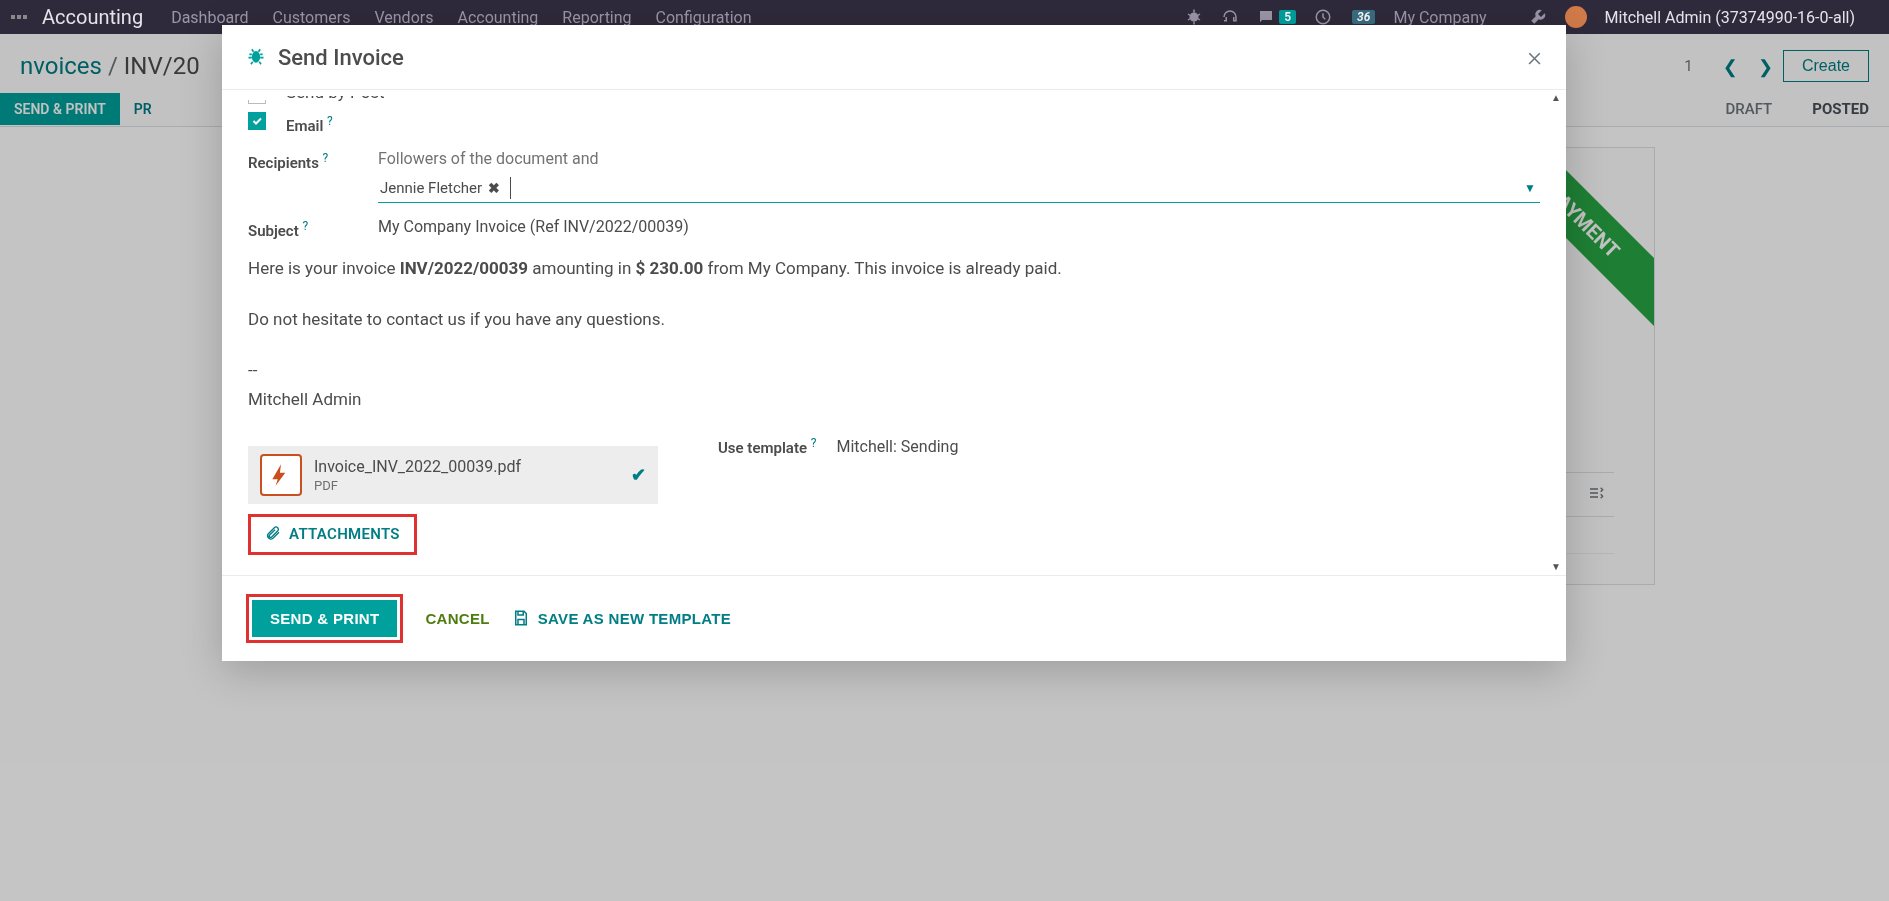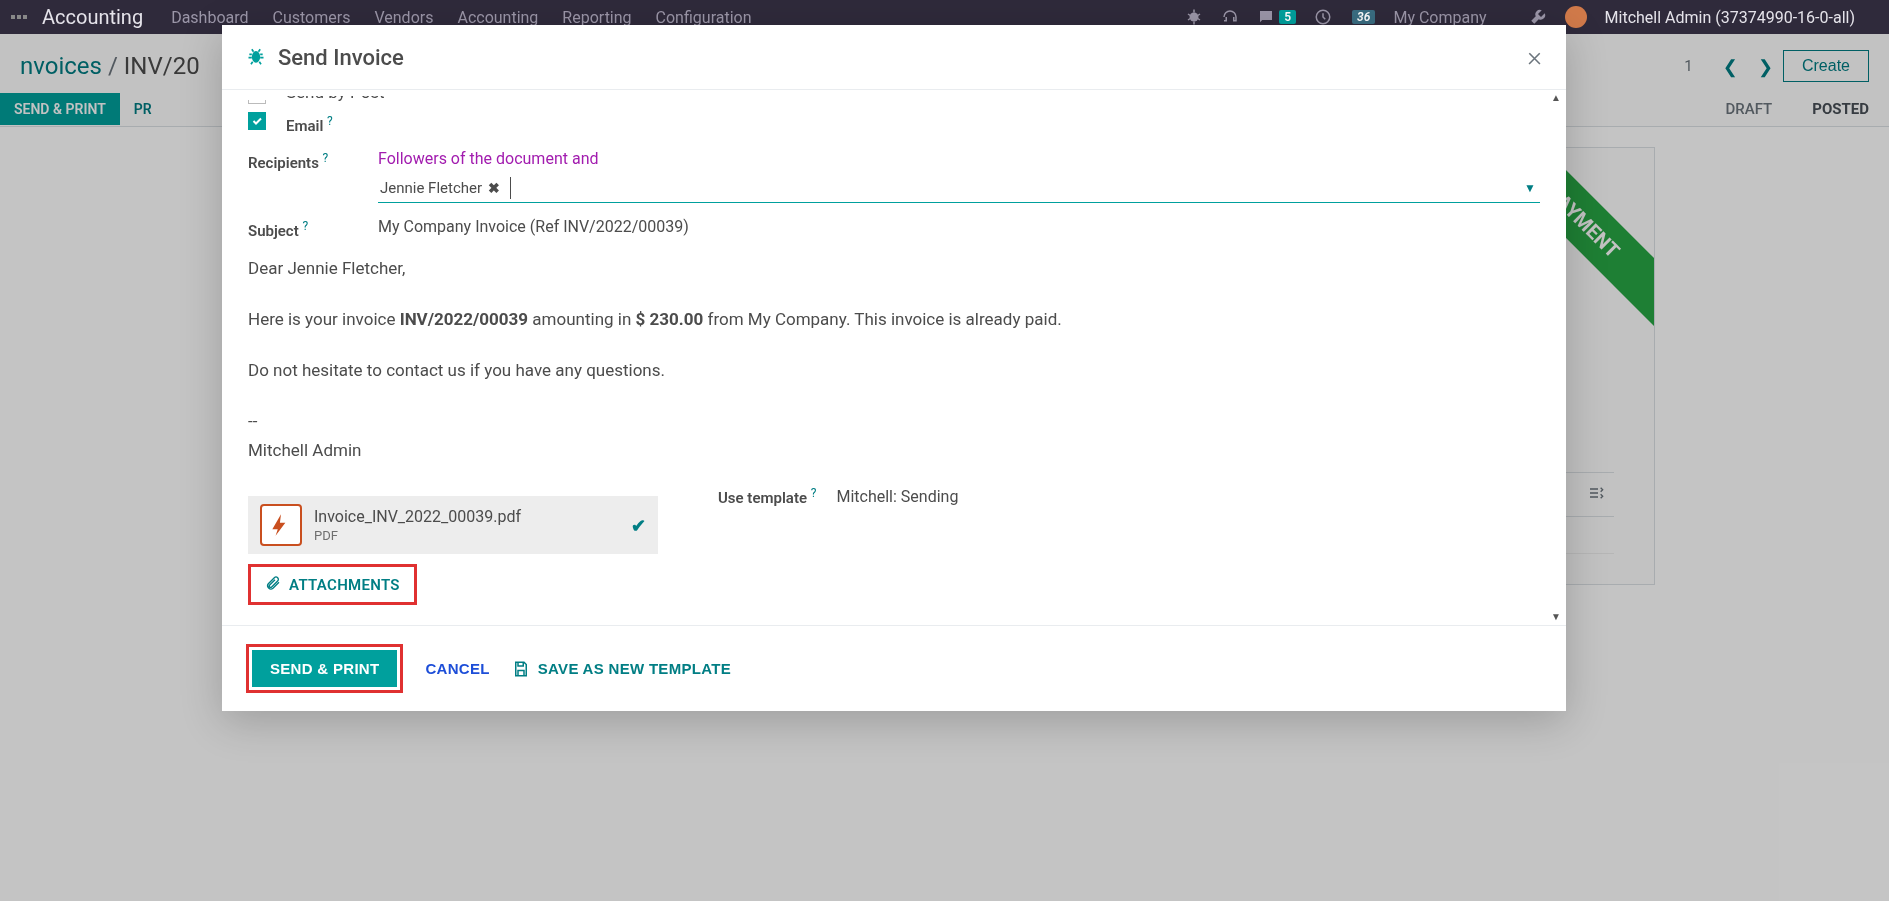--- a/index.html
+++ b/index.html
@@ -69,21 +69,21 @@
 
 .form-row { display: flex; align-items: flex-start; margin-bottom: 14px; }
 .form-row .lbl { width: 130px; font-weight: 600; color: #4c4c4c; font-size: 15px; padding-top: 2px; }
 .form-row .lbl .q { color: #017e84; font-weight: 400; font-size: 12px; vertical-align: super; }
 .form-row .val { flex: 1; font-size: 16px; color: #4c4c4c; }
 .form-row .cb { width: 18px; height: 18px; background: #00a09d; display: flex; align-items: center; justify-content: center; margin-right: 20px; }
 .form-row .cb svg { width: 12px; height: 12px; }
 .form-row.checkbox .lbl { width: auto; }
 
 .recipients-field { flex: 1; }
-.recipients-field .followers { font-size: 16px; color: #a21caf; margin-bottom: 6px; }
+.recipients-field .followers { font-size: 16px; color: #737373; margin-bottom: 6px; }
 .tags-input { display: flex; align-items: center; border-bottom: 1px solid #00a09d; padding: 3px 0; position: relative; }
 .tag { background: transparent; color: #4c4c4c; padding: 2px 2px; font-size: 15px; display: flex; align-items: center; }
 .tag .x { margin-left: 6px; font-weight: 700; cursor: pointer; font-size: 14px; }
 .tags-input .cursor-line { width: 1px; height: 22px; background: #4c4c4c; margin-left: 8px; }
 .tags-input .dd { position: absolute; right: 4px; color: #017e84; font-size: 12px; cursor: pointer; }
 
 .email-body { font-size: 17px; color: #4c4c4c; line-height: 1.7; margin: 6px 0 20px; }
 .email-body p { margin-bottom: 22px; }
 .email-body strong { font-weight: 700; }
 
@@ -101,21 +101,21 @@
 
 .template-block { display: flex; align-items: center; gap: 20px; padding-top: 2px; }
 .template-block .tlbl { font-weight: 600; color: #4c4c4c; font-size: 15px; }
 .template-block .tlbl .q { color: #017e84; font-weight: 400; font-size: 12px; vertical-align: super; }
 .template-block .tval { font-size: 16px; color: #4c4c4c; }
 
 
 .modal-footer { border-top: 1px solid #e9ecef; padding: 18px 24px; display: flex; align-items: center; gap: 22px; }
 .btn-primary-outer { border: 3px solid #e03131; padding: 3px; display: inline-block; }
 .btn-primary { background: #00a09d; color: #fff; border: none; padding: 10px 18px; font-weight: 700; font-size: 15px; cursor: pointer; letter-spacing: 0.3px; }
-.btn-link { color: #1d4ed8; font-weight: 600; font-size: 15px; cursor: pointer; background: none; border: none; letter-spacing: 0.3px; }
+.btn-link { color: #4d7c0f; font-weight: 600; font-size: 15px; cursor: pointer; background: none; border: none; letter-spacing: 0.3px; }
 .btn-save { display: flex; align-items: center; gap: 8px; color: #017e84; font-weight: 600; font-size: 15px; cursor: pointer; background: none; border: none; letter-spacing: 0.3px; }
 .btn-save svg { width: 18px; height: 18px; }
 
 
 .scroll-arrow { position: absolute; right: 4px; width: 12px; height: 12px; font-size: 10px; color: #555; text-align: center; }
 
 </style>
 </head>
 <body>
 
@@ -258,21 +258,20 @@
         </div>
       </div>
     </div>
 
     <div class="form-row">
       <div class="lbl"><span>Subject</span> <span class="q">?</span></div>
       <div class="val">My Company Invoice (Ref INV/2022/00039)</div>
     </div>
 
     <div class="email-body">
-      <p>Dear Jennie Fletcher,</p>
       <p>
         <span>Here is your invoice </span><strong>INV/2022/00039</strong><span> amounting in </span><strong>$ 230.00</strong><span> from My Company. This invoice is already paid.</span>
       </p>
       <p>Do not hesitate to contact us if you have any questions.</p>
       <p style="margin-bottom:0;">
         <span>--</span><br>
         <span>Mitchell Admin</span>
       </p>
     </div>
 

